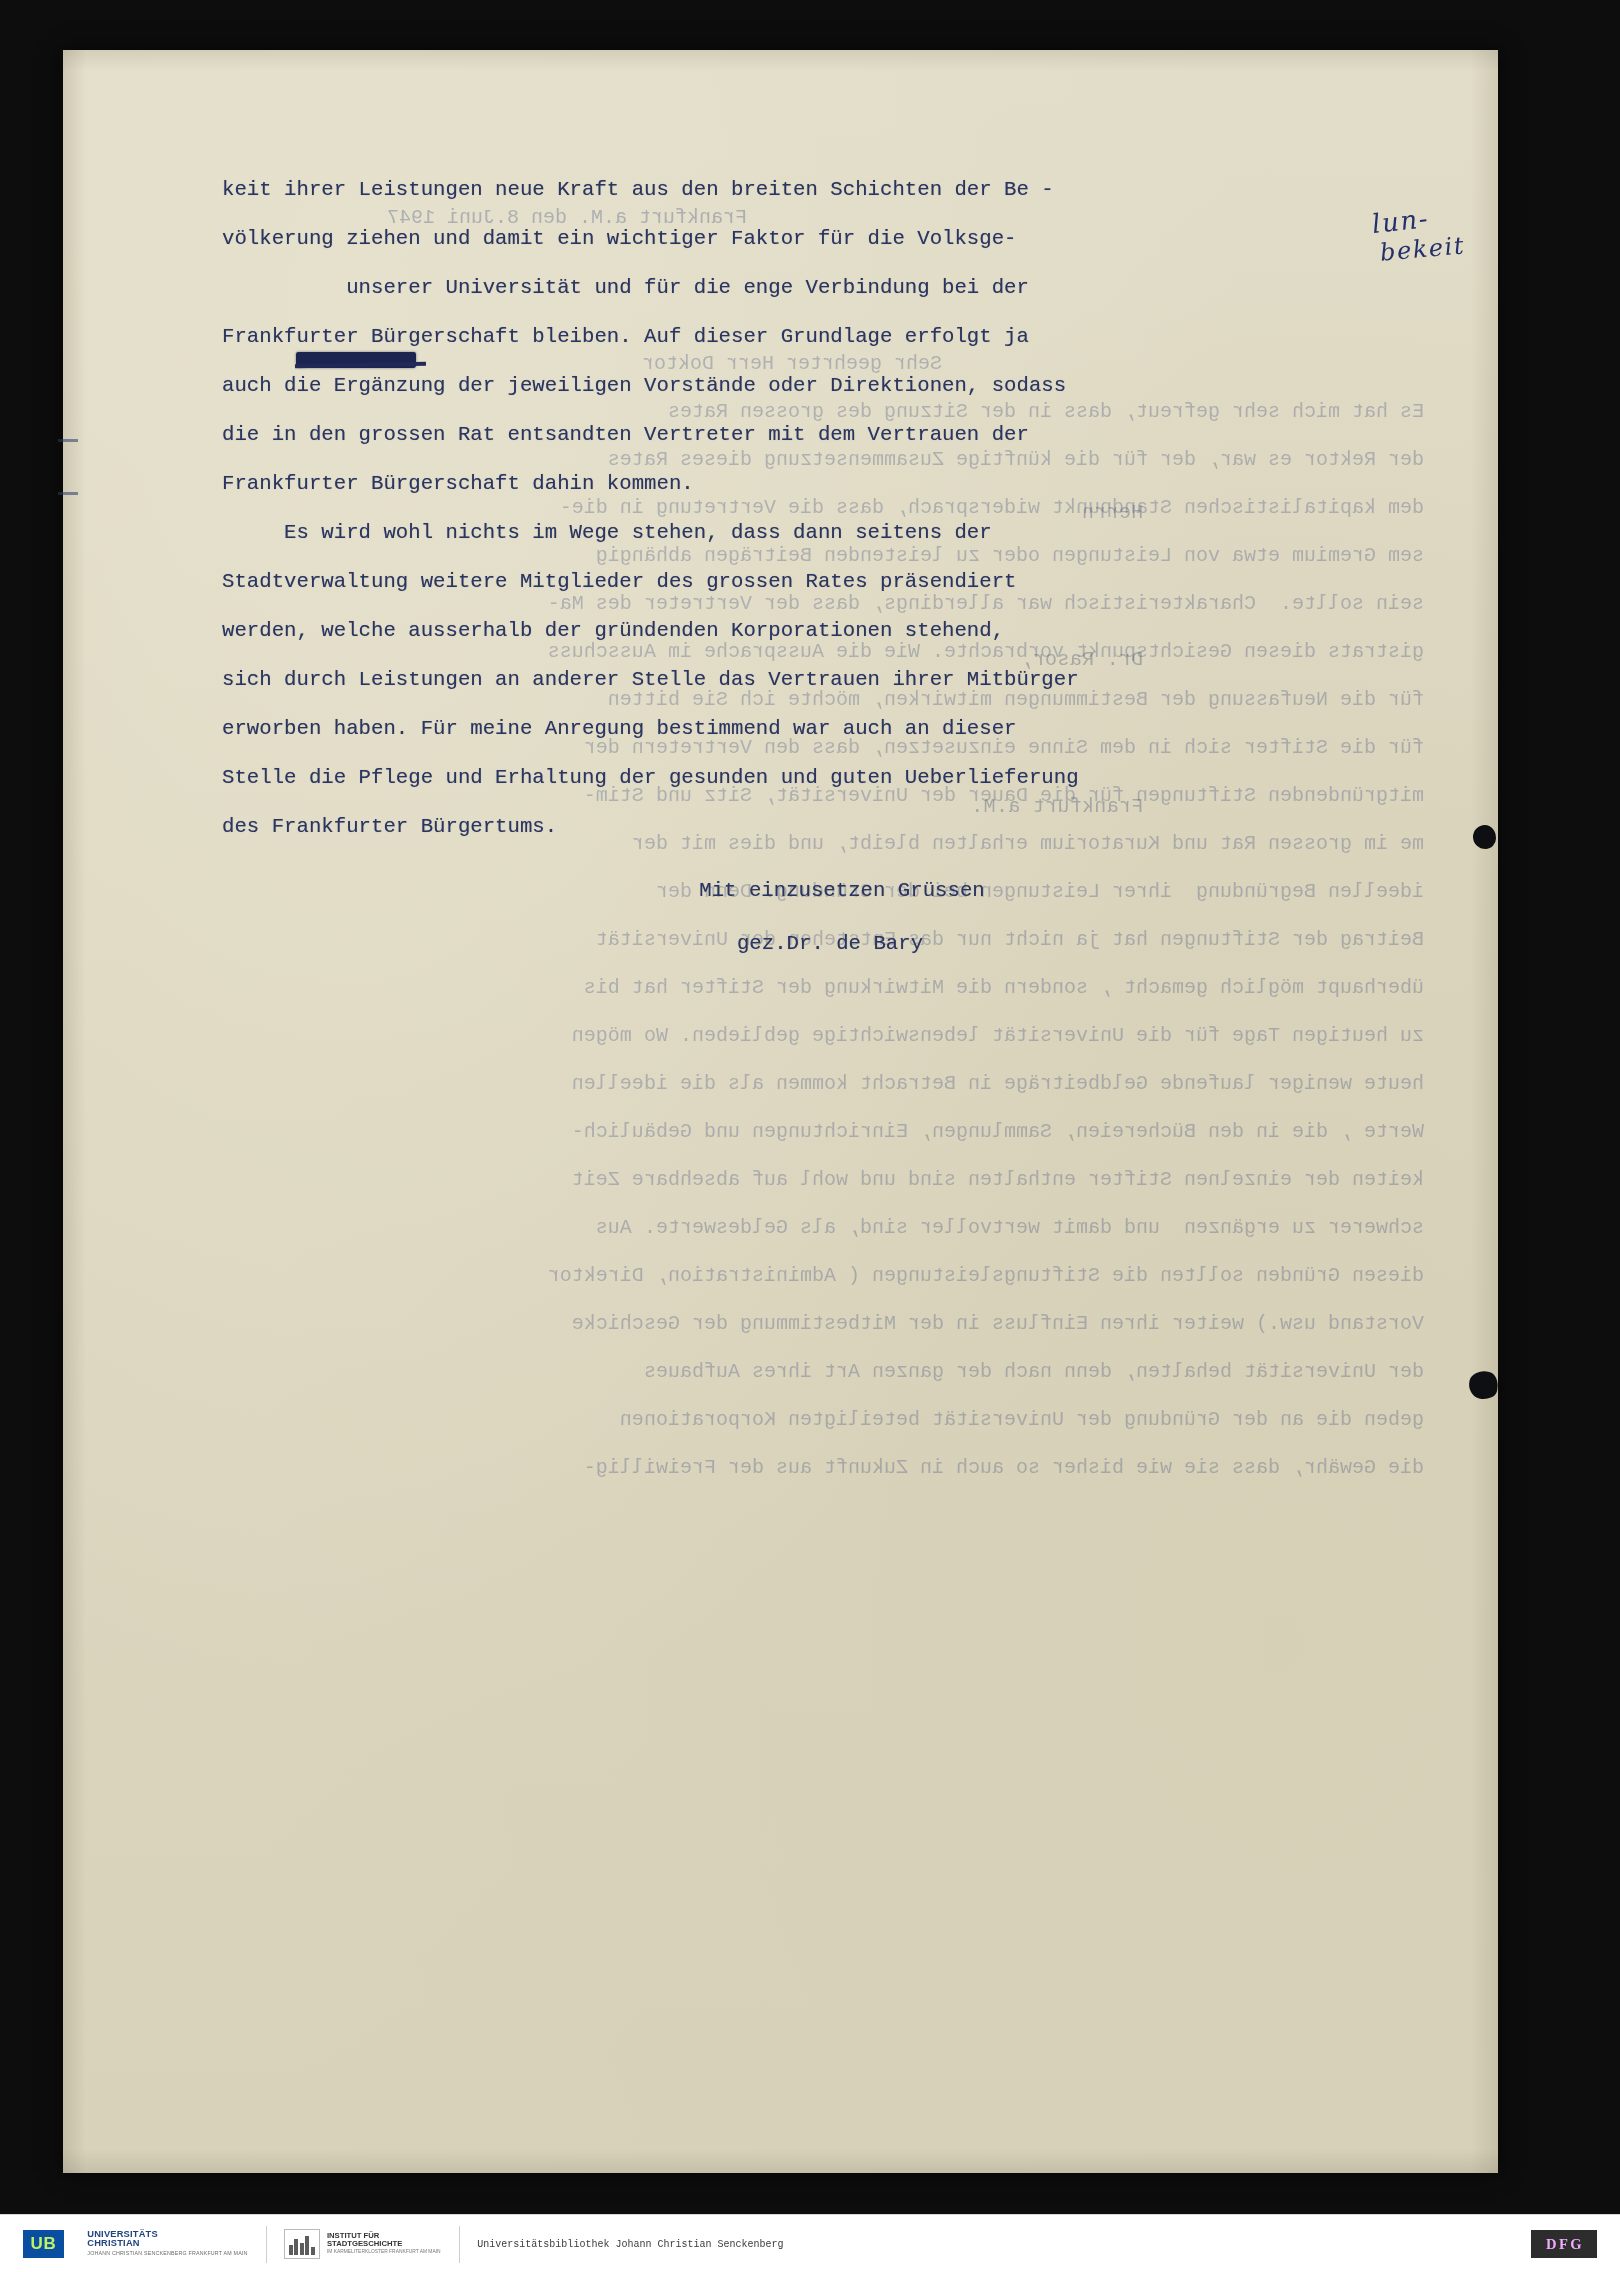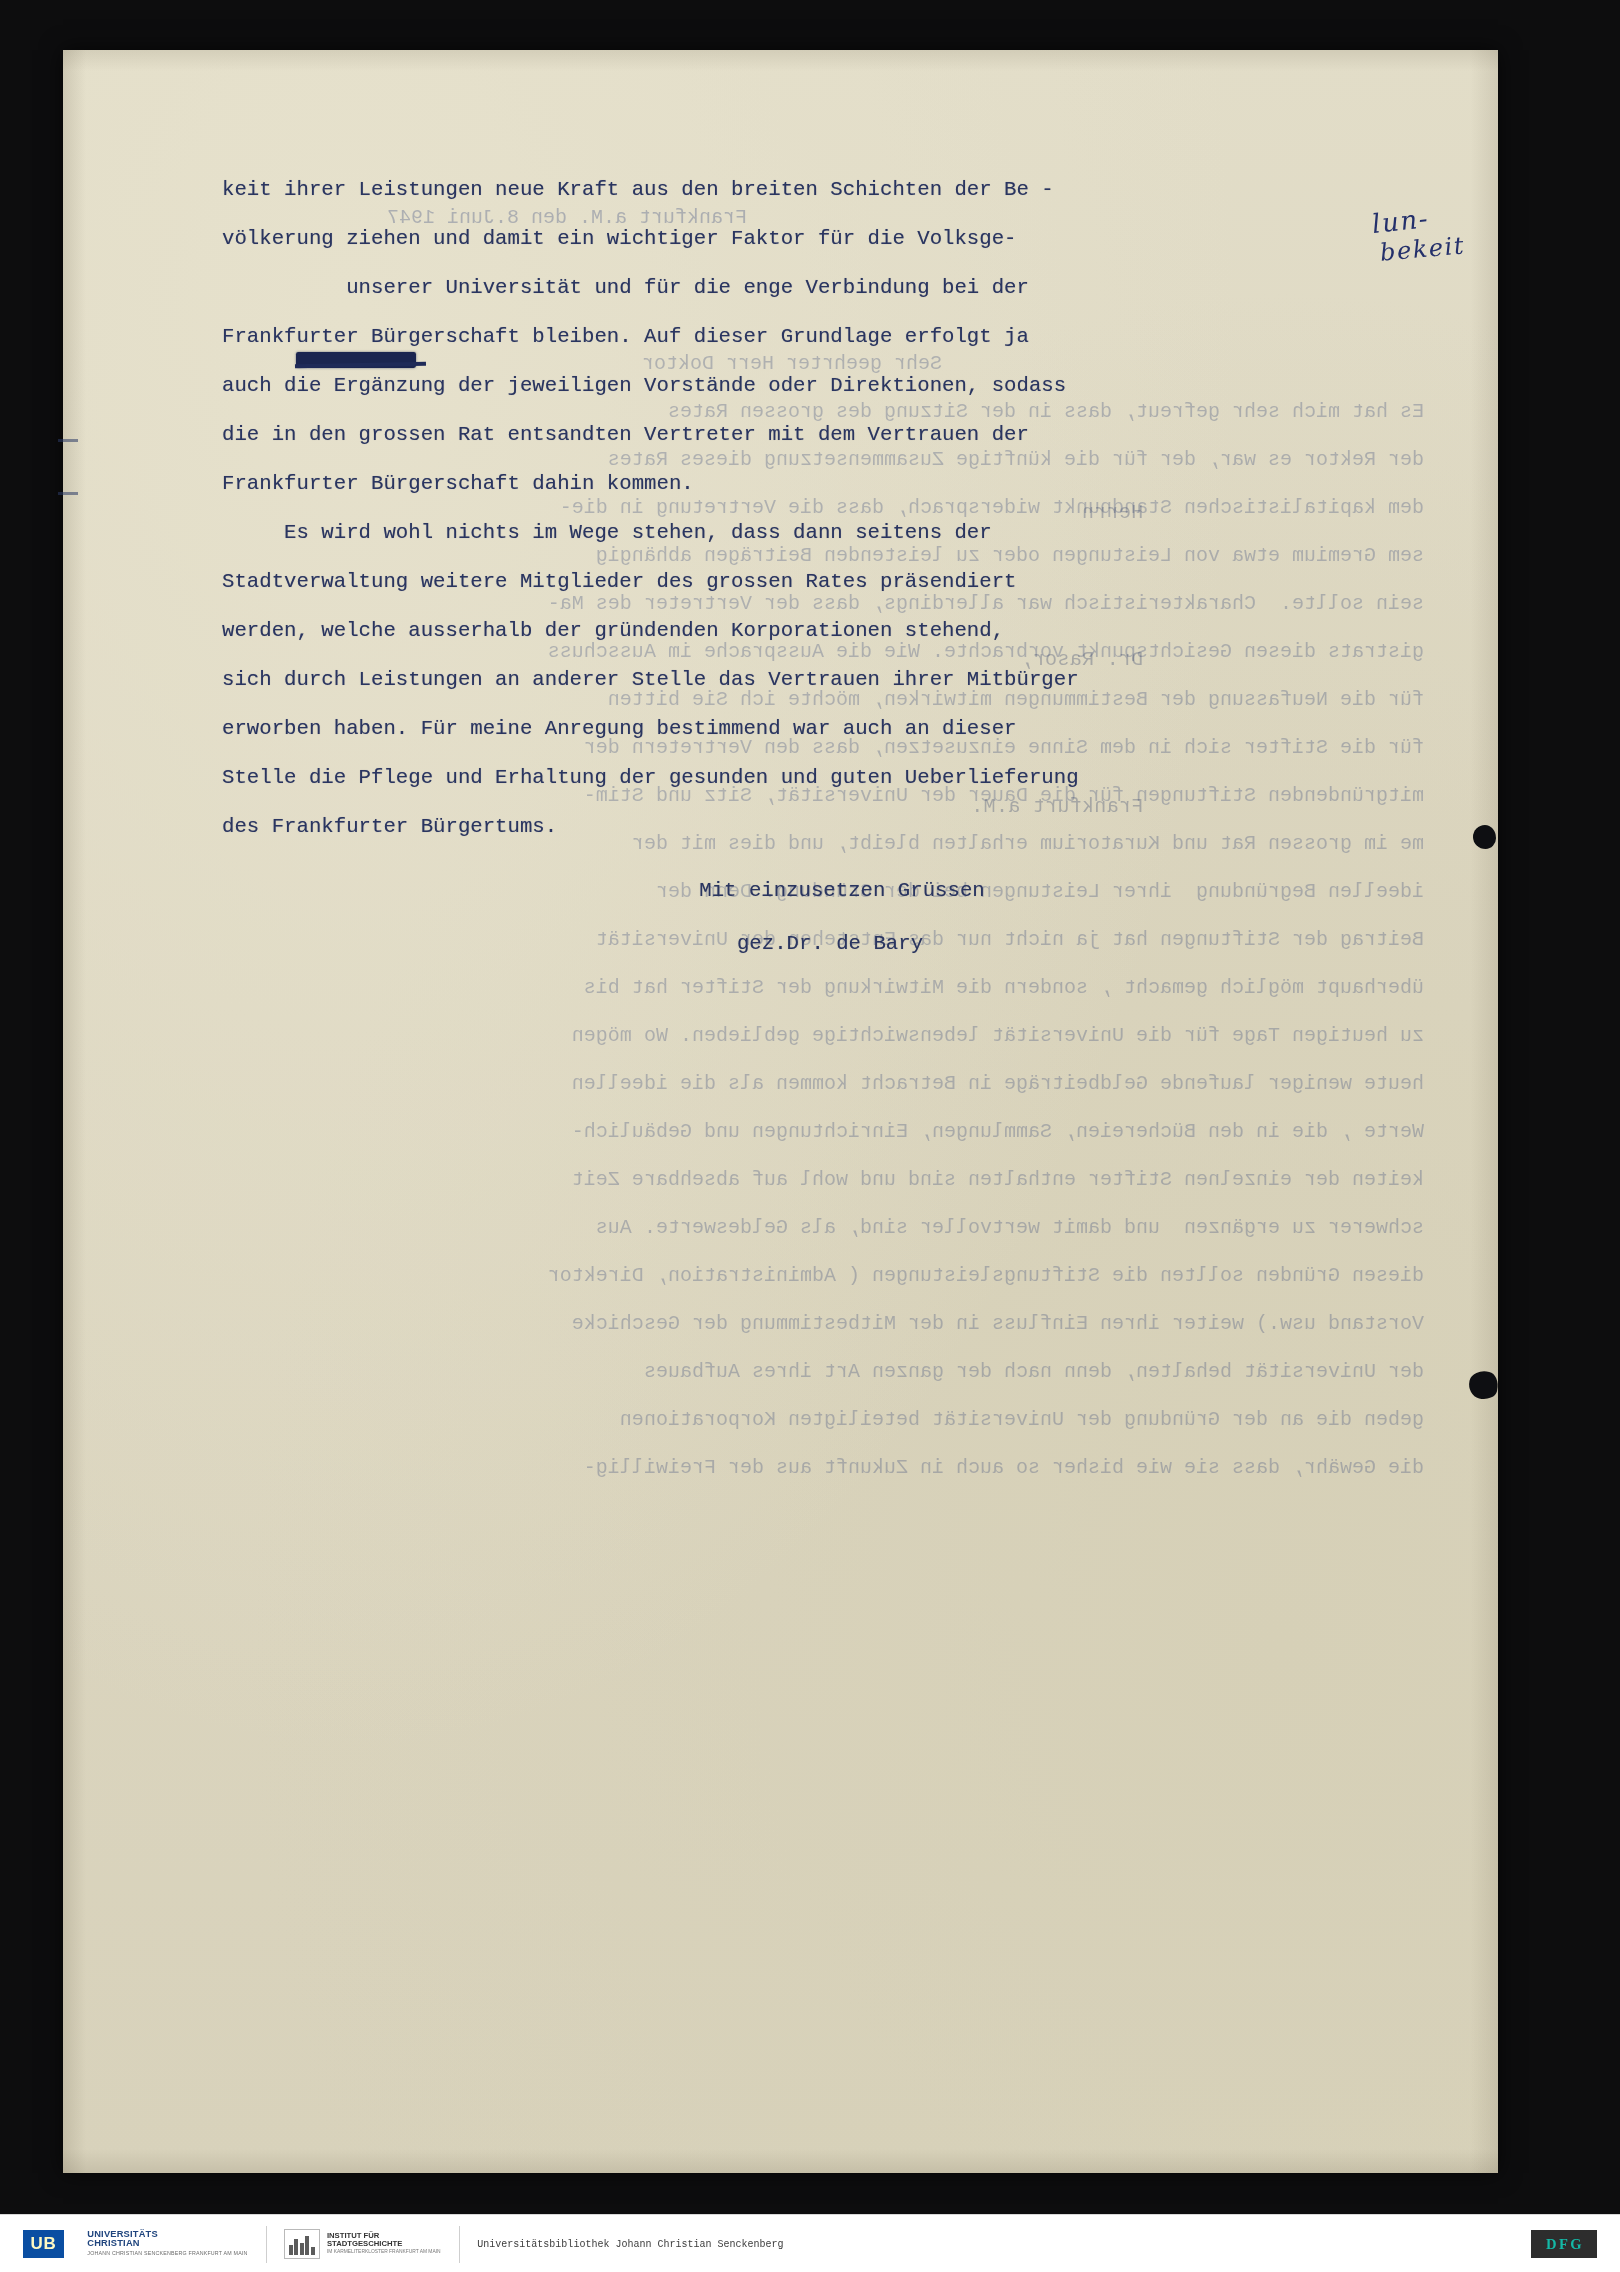--- a/index.html
+++ b/index.html
@@ -204,21 +204,21 @@
   #ub-logo {
     margin-left: 23px;
     display: flex;
     align-items: center;
     gap: 7.3px;
   }
   #ub-mark {
     width: 41px;
     height: 27.6px;
     background: #0a4ea2;
-    color: #fef9c3;
+    color: #bef264;
     font-family: "Liberation Sans", sans-serif;
     font-weight: bold;
     font-size: 17px;
     display: flex;
     align-items: center;
     justify-content: center;
     letter-spacing: 0.8px;
   }
   #ub-words {
     line-height: 9.3px;
@@ -280,21 +280,21 @@
   }
   #footer-credit {
     font-family: Liberation Mono, monospace;
     font-size: 10px;
     color: #3d3d3d;
   }
   #dfg-logo {
     margin-left: auto;
     margin-right: 24px;
     background: #2d2d2d;
-    color: #14b8a6;
+    color: #f0abfc;
     font-family: "Liberation Serif", serif;
     font-size: 14.6px;
     letter-spacing: 2.4px;
     padding: 5.7px 13px 5.7px 15.4px;
     font-weight: bold;
   }
 </style>
 </head>
 <body>
 

